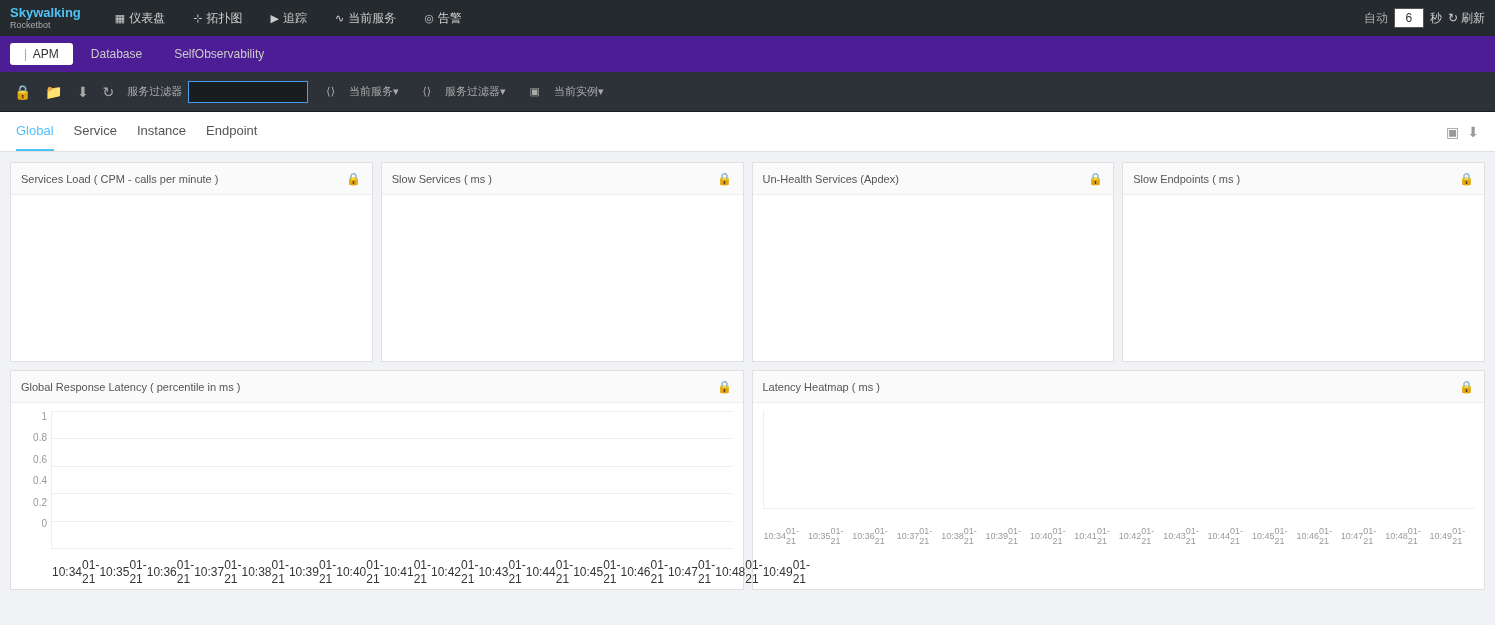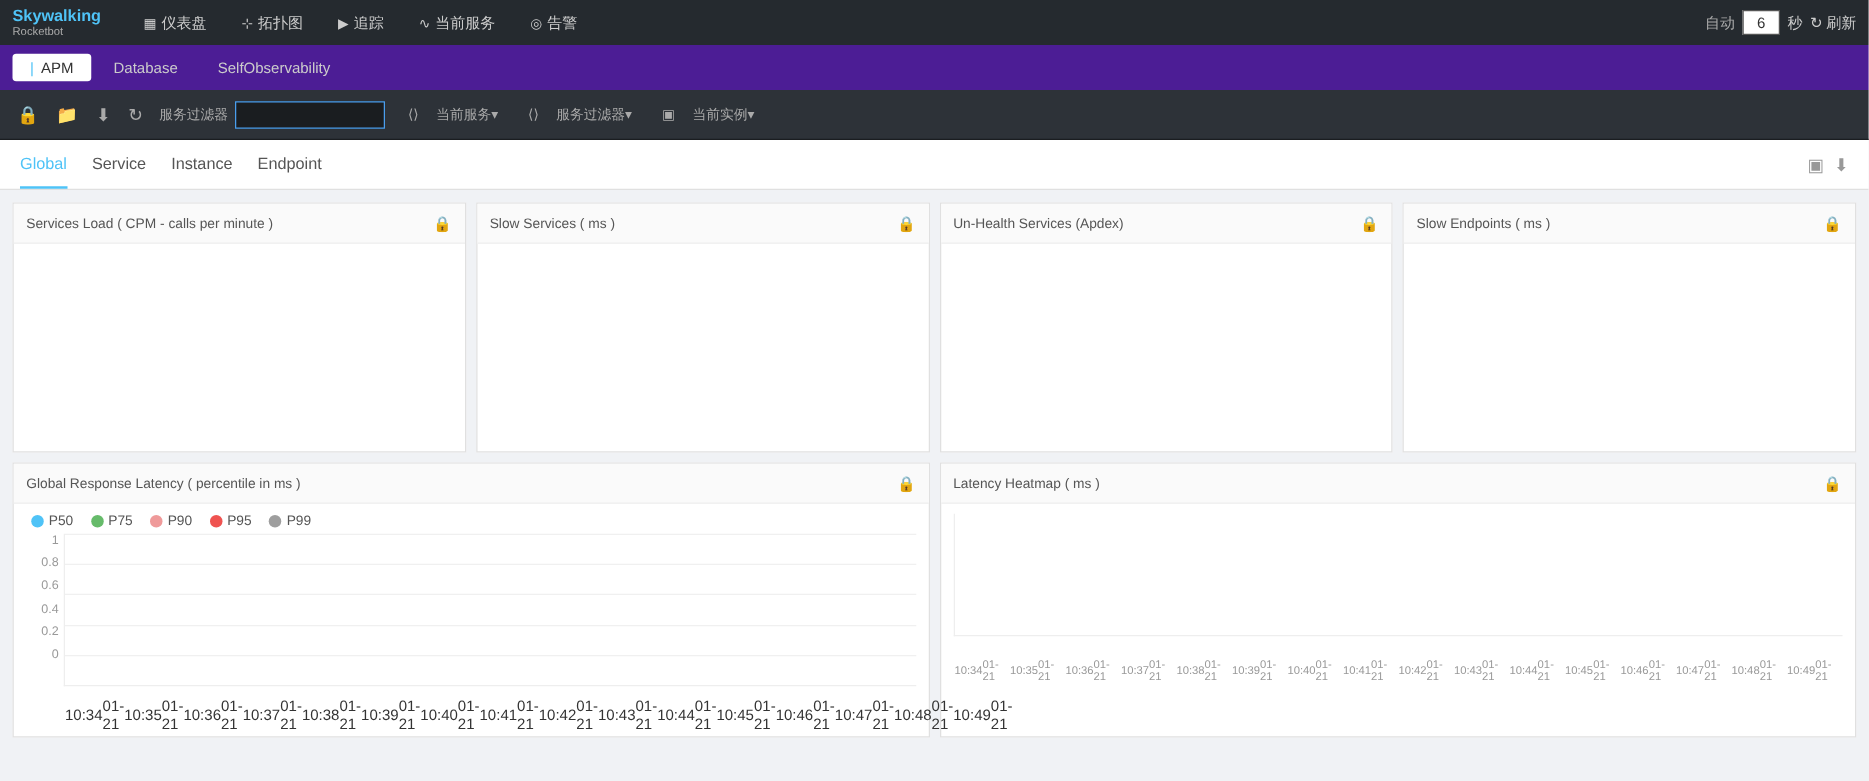--- a/index.html
+++ b/index.html
@@ -441,42 +441,20 @@
 
   <div class="bottom-row">
 
     <div class="chart-panel">
       <div class="chart-panel-header">
         <span class="panel-title">Global Response Latency ( percentile in ms )</span>
         <span class="panel-lock">🔒</span>
       </div>
       <div class="chart-body">
 
-        <div class="legend">
-          <div class="legend-item">
-            <div class="legend-dot" style="background:#4fc3f7;"></div>
-            <span>P50</span>
-          </div>
-          <div class="legend-item">
-            <div class="legend-dot" style="background:#66bb6a;"></div>
-            <span>P75</span>
-          </div>
-          <div class="legend-item">
-            <div class="legend-dot" style="background:#ef9a9a;"></div>
-            <span>P90</span>
-          </div>
-          <div class="legend-item">
-            <div class="legend-dot" style="background:#ef5350;"></div>
-            <span>P95</span>
-          </div>
-          <div class="legend-item">
-            <div class="legend-dot" style="background:#9e9e9e;"></div>
-            <span>P99</span>
-          </div>
-        </div>
 
         <div class="chart-area" style="height: 130px; margin-bottom: 40px;">
           <div class="y-axis">
             <span>1</span>
             <span>0.8</span>
             <span>0.6</span>
             <span>0.4</span>
             <span>0.2</span>
             <span>0</span>
           </div>

